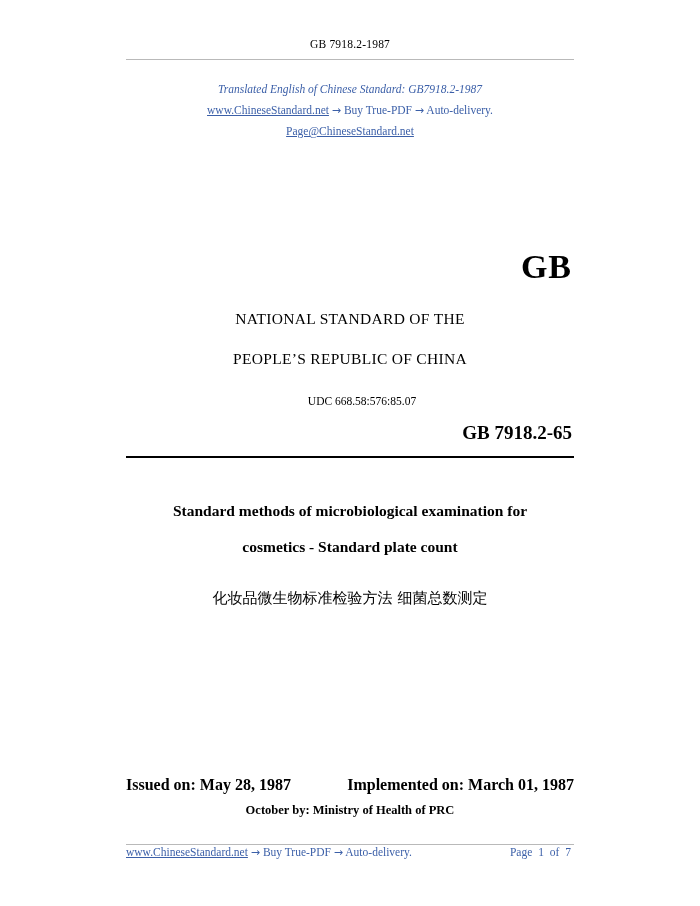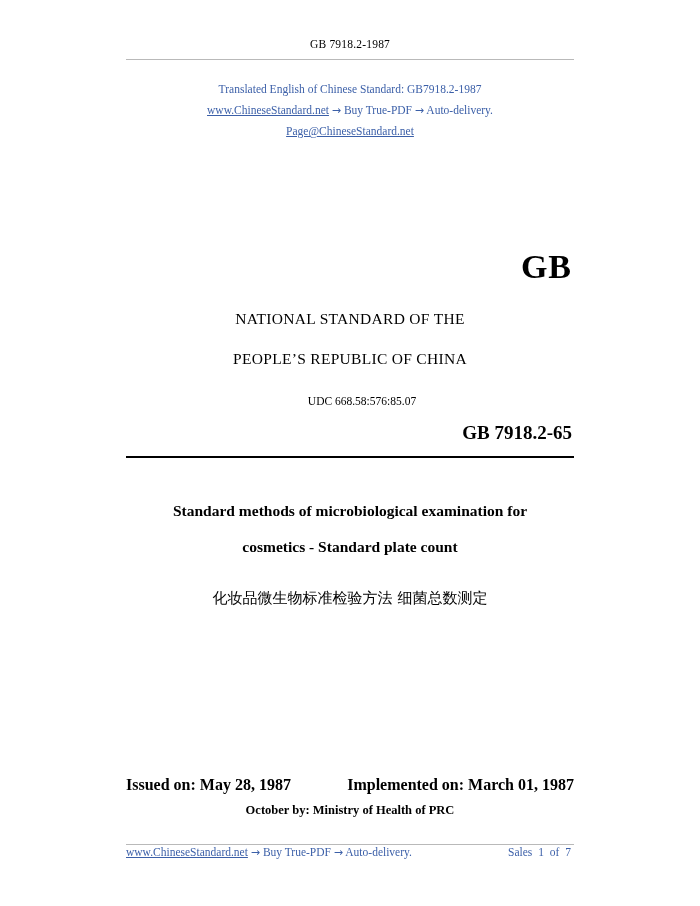--- a/index.html
+++ b/index.html
@@ -35,21 +35,21 @@
     margin: 9px 0 0 0;
   }
   
   .promo {
     text-align: center;
     color: #3b5fa8;
     font-size: 11.5px;
     line-height: 21px;
     margin-top: 19px;
   }
-  .promo .line1 { color: #3b5fa8; }
+  .promo .line1 { color: #3b5fa8; font-style: italic; }
   .promo a, .promo .link {
     color: #3b5fa8;
     text-decoration: underline;
   }
   .promo .plain {
     color: #3b5fa8;
     text-decoration: none;
   }
   .arrow { font-family: "DejaVu Sans", sans-serif; font-size: 11px; }
 
@@ -201,20 +201,20 @@
 
   <div class="footer-row">
     <div class="footer-left">
       <span class="link">www.ChineseStandard.net</span>
       <span class="plain arrow">→</span>
       <span class="plain">Buy True-PDF</span>
       <span class="plain arrow">→</span>
       <span class="plain">Auto-delivery.</span>
     </div>
     <div class="footer-right">
-      <span>Sales</span>
+      <span>Page</span>
       <span class="pg">1</span>
       <span>of</span>
       <span class="pg">7</span>
     </div>
   </div>
 
 </div>
 
 </body></html>

